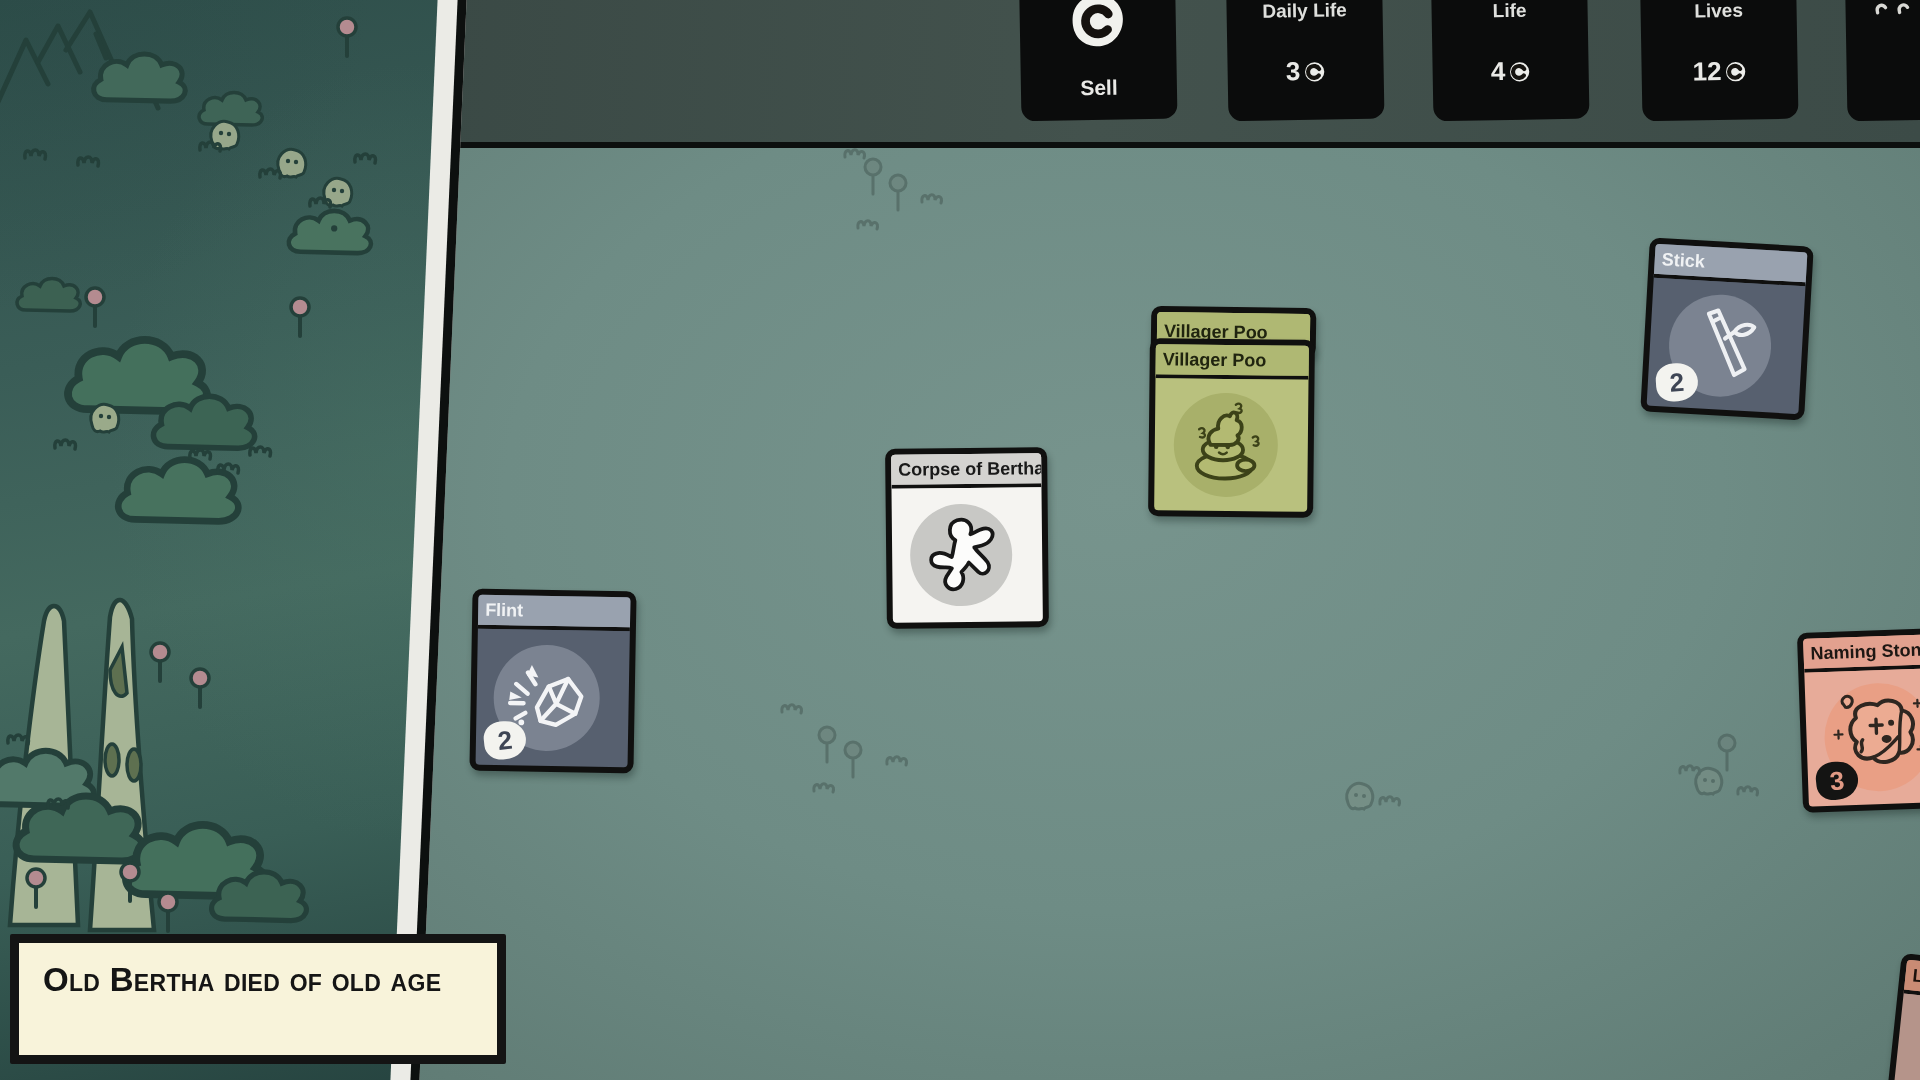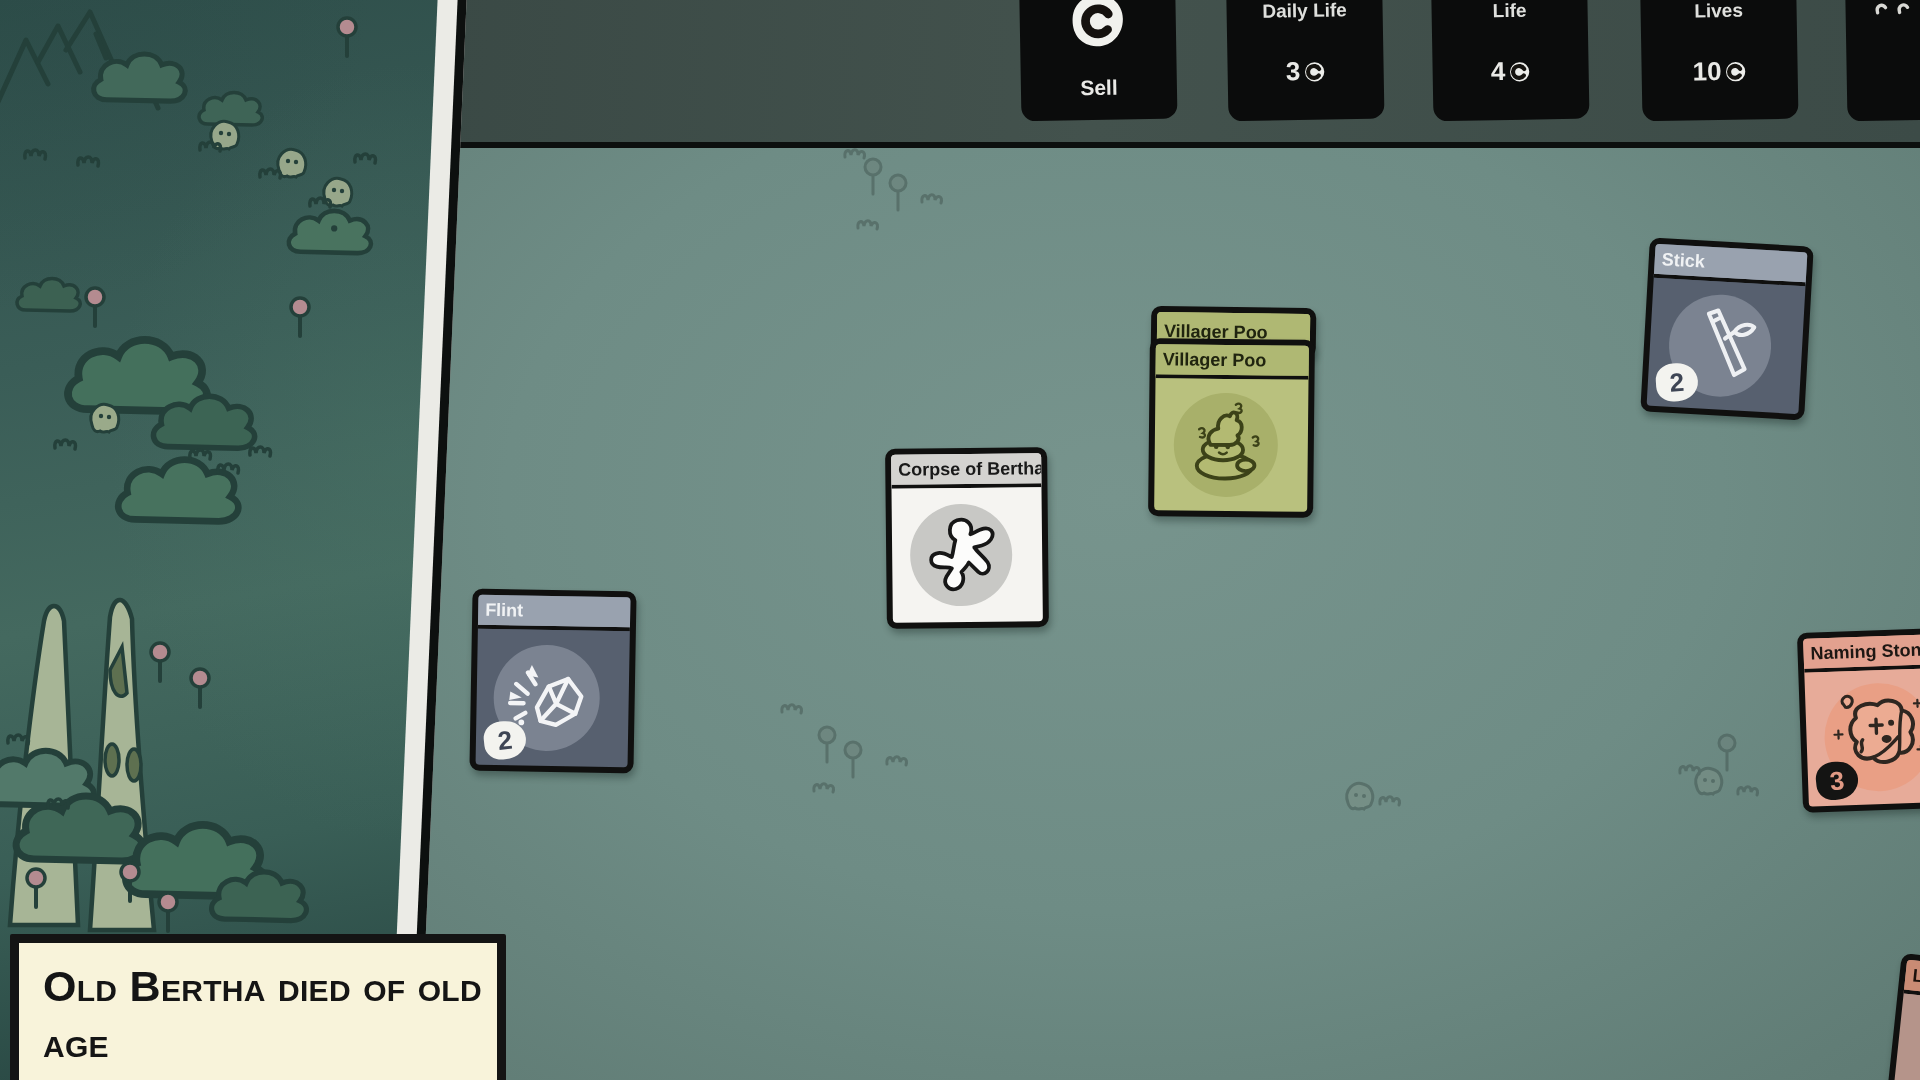--- a/index.html
+++ b/index.html
@@ -72,21 +72,21 @@
     position:absolute; left:414px; top:-22px; width:20px; height:1124px;
     background:#ebebe6; border-right:9px solid #0d100f; transform:rotate(2.5deg); z-index:5;
   }
   
   .notification{
     position:absolute; left:10px; top:934px; width:496px; min-height:130px;
     background:#f8f3da; border:9px solid #141414; border-radius:2px;
     box-sizing:border-box; padding:16px 8px 14px 24px; z-index:9;
   }
   .notification-text{
-    font-variant:small-caps; font-weight:700; font-size:43px; line-height:1.3;
+    font-variant:small-caps; font-weight:700; font-size:33px; line-height:1.3;
     color:#151515; letter-spacing:.3px;
   }
   .board-doodles{position:absolute; left:0; top:0; z-index:2; pointer-events:none;}
   .map-art{position:absolute; left:0; top:0;}
 </style>
 </head>
 <body>
 
 <div class="stage">
 
@@ -348,21 +348,21 @@
       <svg width="22" height="22" viewBox="-12 -12 24 24">
         <circle r="10.5" fill="#ecedea"></circle>
         <path d="M5,-3 A6.5,6.5 0 1 0 4.5,4" stroke="#15130f" stroke-width="4.5" fill="none" stroke-linecap="round"></path>
       </svg>
     </div>
   </div>
 
   <div class="pack" style="left:1641px; transform:rotate(-1deg);">
     <div class="pack-name">Lives</div>
     <div class="pack-price">
-      <span>10</span>
+      <span>12</span>
       <svg width="22" height="22" viewBox="-12 -12 24 24">
         <circle r="10.5" fill="#ecedea"></circle>
         <path d="M5,-3 A6.5,6.5 0 1 0 4.5,4" stroke="#15130f" stroke-width="4.5" fill="none" stroke-linecap="round"></path>
       </svg>
     </div>
   </div>
 
   <div class="pack" style="left:1846px; transform:rotate(-1deg);">
     <svg class="partial-marks" width="48" height="18" viewBox="0 0 48 18">
       <g stroke="#d8d8d4" stroke-width="3.4" fill="none" stroke-linecap="round">

